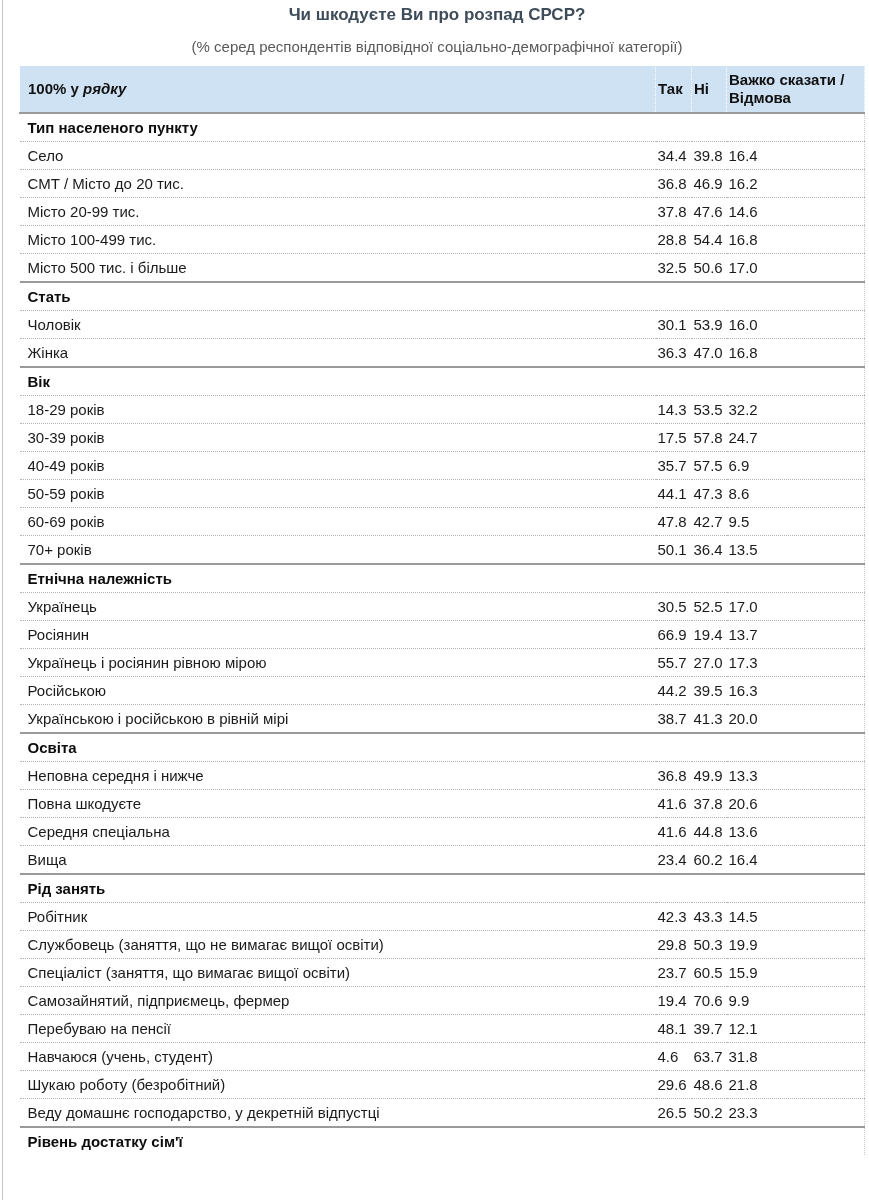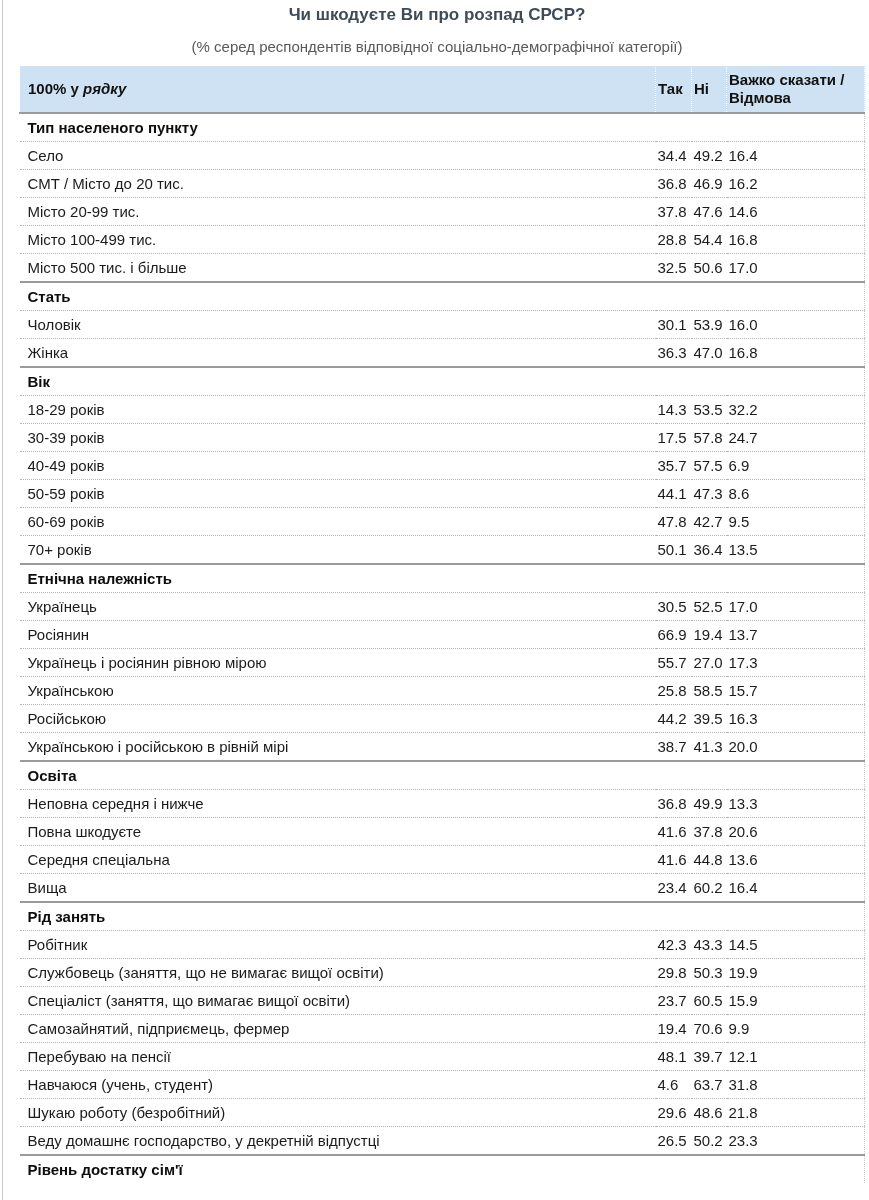--- a/index.html
+++ b/index.html
@@ -101,21 +101,21 @@
         <th class="num">Важко сказати / Відмова</th>
       </tr>
     </thead>
     <tbody id="table-body">
         <tr class="section-row">
           <td colspan="4">Тип населеного пункту</td>
         </tr>
         <tr class="data-row">
           <td>Село</td>
           <td class="num">34.4</td>
-          <td class="num">49.2</td>
+          <td class="num">39.8</td>
           <td class="num">16.4</td>
         </tr>
         <tr class="data-row">
           <td>СМТ / Місто до 20 тис.</td>
           <td class="num">36.8</td>
           <td class="num">46.9</td>
           <td class="num">16.2</td>
         </tr>
         <tr class="data-row">
           <td>Місто 20-99 тис.</td>
@@ -204,26 +204,20 @@
           <td class="num">19.4</td>
           <td class="num">13.7</td>
         </tr>
         <tr class="data-row">
           <td>Українець і росіянин рівною мірою</td>
           <td class="num">55.7</td>
           <td class="num">27.0</td>
           <td class="num">17.3</td>
         </tr>
         <tr class="data-row">
-          <td>Українською</td>
-          <td class="num">25.8</td>
-          <td class="num">58.5</td>
-          <td class="num">15.7</td>
-        </tr>
-        <tr class="data-row">
           <td>Російською</td>
           <td class="num">44.2</td>
           <td class="num">39.5</td>
           <td class="num">16.3</td>
         </tr>
         <tr class="data-row">
           <td>Українською і російською в рівній мірі</td>
           <td class="num">38.7</td>
           <td class="num">41.3</td>
           <td class="num">20.0</td>

